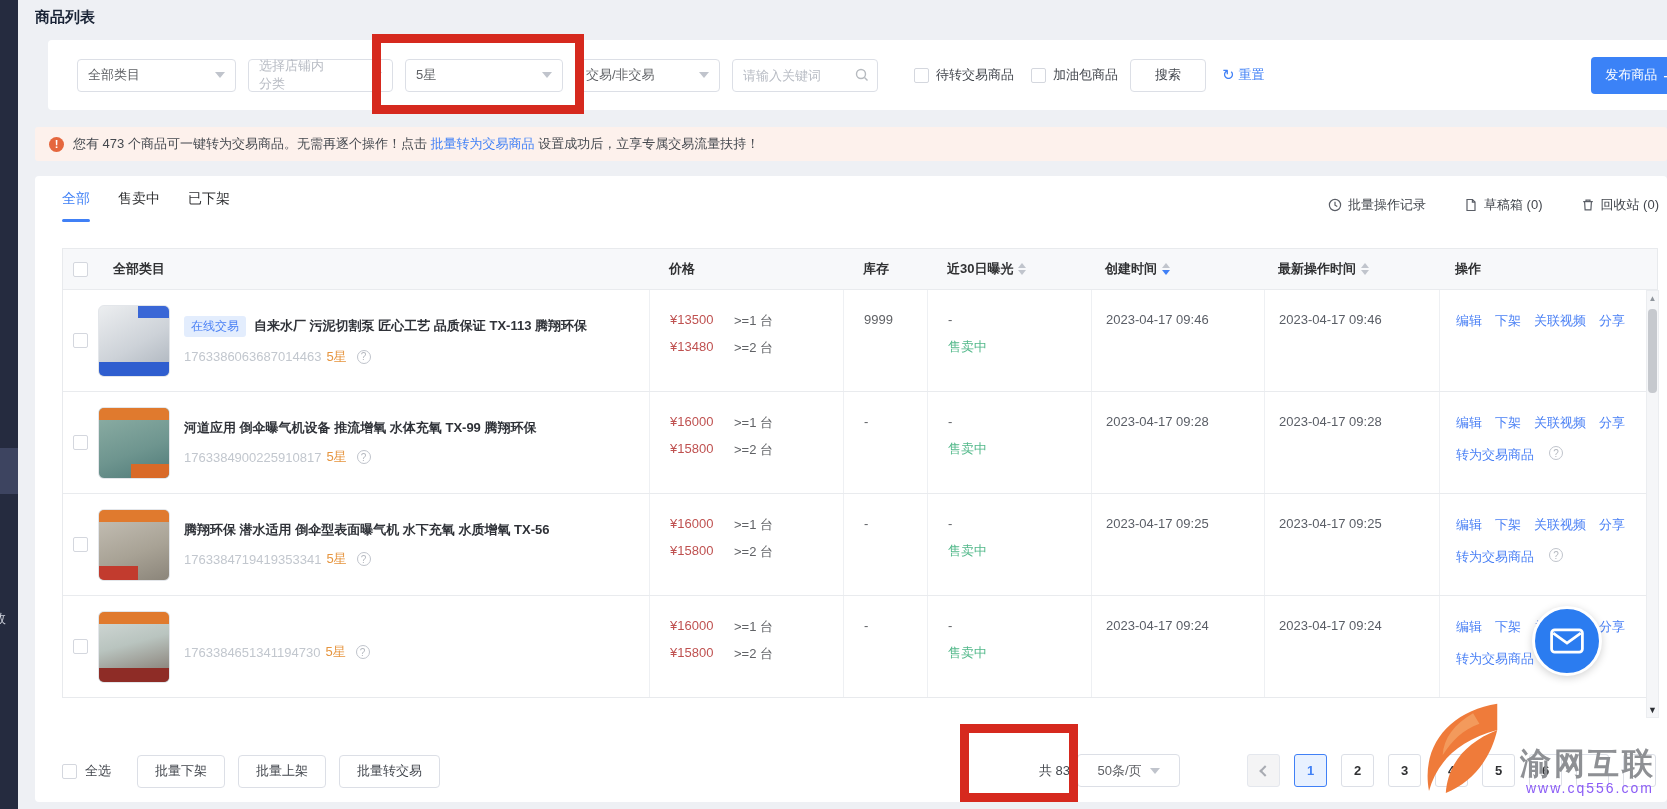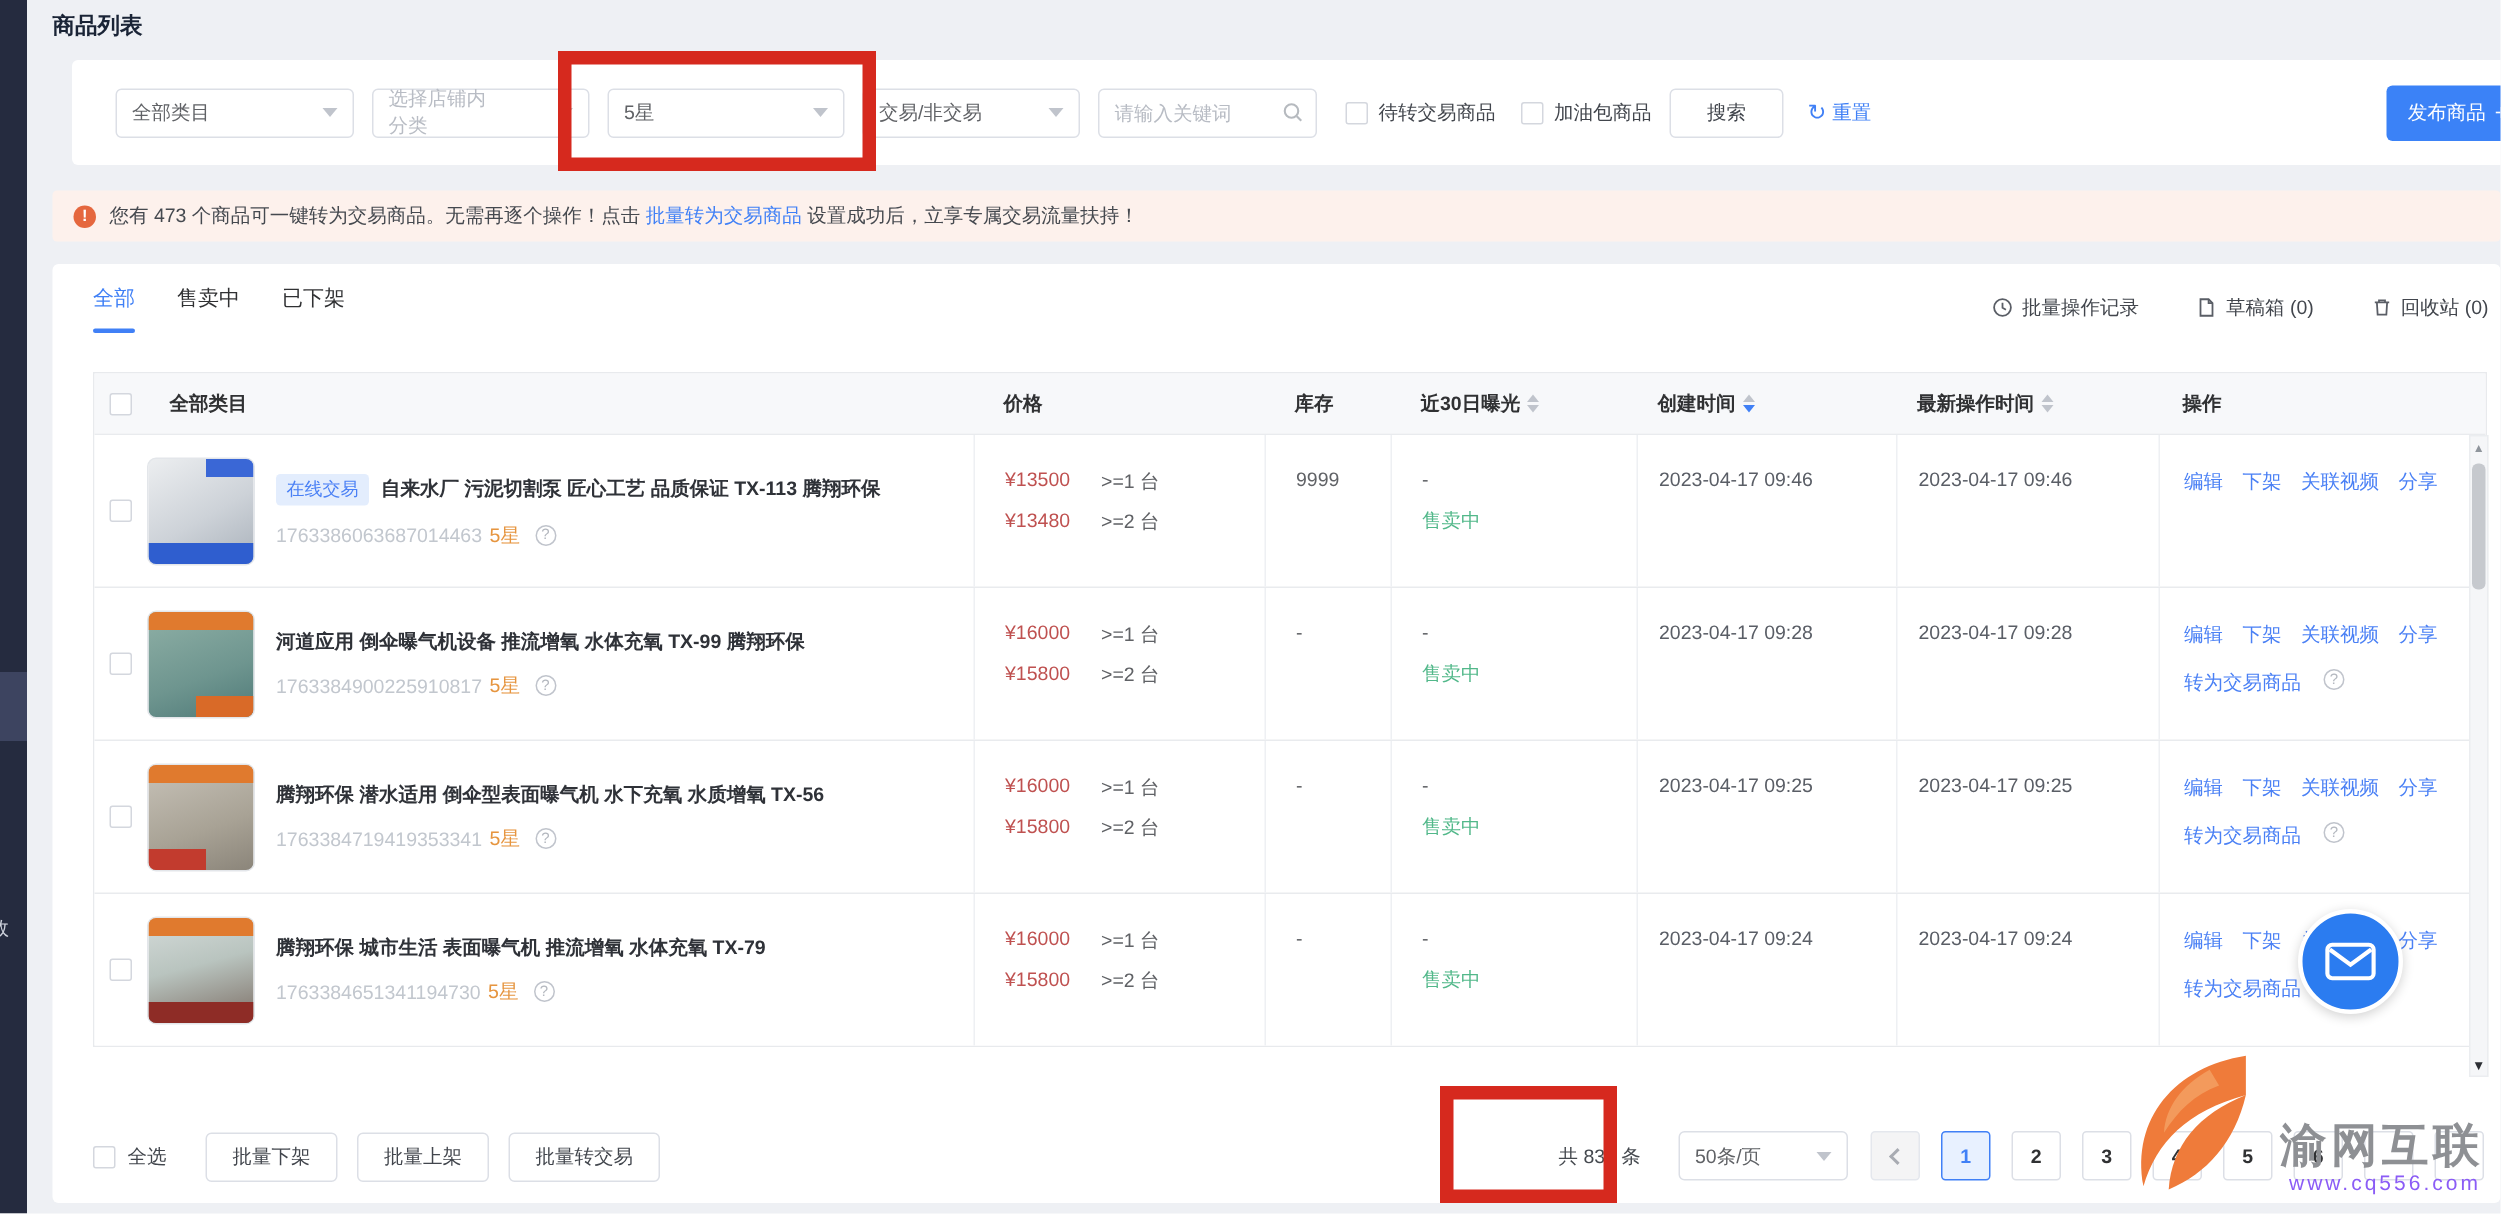--- a/index.html
+++ b/index.html
@@ -106,21 +106,21 @@
   .ops-line { display:flex; flex-wrap:wrap; }
   .op-link { color:#4a80f5; margin-right:13px; cursor:pointer; white-space:nowrap; }
   .ops-line2 { margin-top:14px; display:flex; }
 
   
   .footer-row { position:absolute; left:27px; top:578px; width:1596px; height:34px; display:flex; align-items:center; }
   .fr-lbl { margin-left:8px; color:#42464d; }
   .batch-btn { height:33px; border:1px solid #dcdfe6; border-radius:4px; background:#fff; color:#42464d; font-size:13px; font-family:inherit; padding:0 17px; cursor:pointer; }
   .bb1 { margin-left:26px; } .bb2 { margin-left:13px; } .bb3 { margin-left:13px; }
   .total-txt { position:absolute; left:977px; top:8px; color:#45494f; }
-  .page-size { position:absolute; left:1057px; top:0; width:113px; }
+  .page-size { position:absolute; left:1015px; top:0; width:103px;justify-content:center; }
   .pager { position:absolute; left:1185px; top:0; display:flex; }
   .pg { width:33px; height:33px; border:1px solid #dcdfe6; border-radius:3px; background:#fff; display:flex; align-items:center; justify-content:center; margin-right:14px; color:#303133; font-weight:700; cursor:pointer; flex:none; }
   .pg.prev { background:#f4f4f5; border-color:#e4e7ed; cursor:default; }
   .pg.active { background:#e8f1ff; border-color:#4080f6; color:#4080f6; }
   .chev-left { width:8px; height:8px; border-left:2px solid #a8abb2; border-bottom:2px solid #a8abb2; transform:rotate(45deg); margin-left:3px; }
 
   
   .anno { position:absolute; border:9px solid #d6291e; z-index:50; pointer-events:none; }
   #anno-star { left:372px; top:34px; width:212px; height:80px; }
   #anno-total { left:960px; top:724px; width:118px; height:78px; }
@@ -164,21 +164,21 @@
     <span>交易/非交易</span>
     <span class="caret-down"></span>
   </div>
   <div class="kw-wrap">
     <input class="kw-input" placeholder="请输入关键词" style="">
     <svg class="mag-icon" width="16" height="16" viewBox="0 0 16 16">
         <circle cx="7" cy="7" r="4.5" fill="none" stroke="#b6babf" stroke-width="1.4"></circle>
         <line x1="10.5" y1="10.5" x2="13.5" y2="13.5" stroke="#b6babf" stroke-width="1.4"></line>
       </svg>
   </div>
-  <div class="chk-group" style="margin-left:19px;">
+  <div class="chk-group" style="margin-left:36px;">
     <span class="checkbox"></span>
     <span class="lbl">待转交易商品</span>
   </div>
   <div class="chk-group" style="margin-left:17px;">
     <span class="checkbox"></span>
     <span class="lbl">加油包商品</span>
   </div>
   <button class="btn-plain" style="margin-left:12px;">搜索</button>
   <span class="reset-link">
     <span class="ric">↻</span>
@@ -400,23 +400,20 @@
       </div>
     </div>
 
     <div class="t-row">
       <div class="cell c-check">
           <span class="checkbox"></span>
         </div>
       <div class="cell c-info">
         <div class="thumb t4"></div>
         <div>
-          <div class="title-line">
-              <span class="p-title">腾翔环保 城市生活 表面曝气机 推流增氧 水体充氧 TX-79</span>
-            </div>
           <div class="id-line">
             <span>1763384651341194730</span>
             <span class="star">5星</span>
             <span class="qmark">?</span>
           </div>
         </div>
       </div>
       <div class="cell c-price bL">
         <div class="price-line">
             <span class="p-red">¥16000</span>

